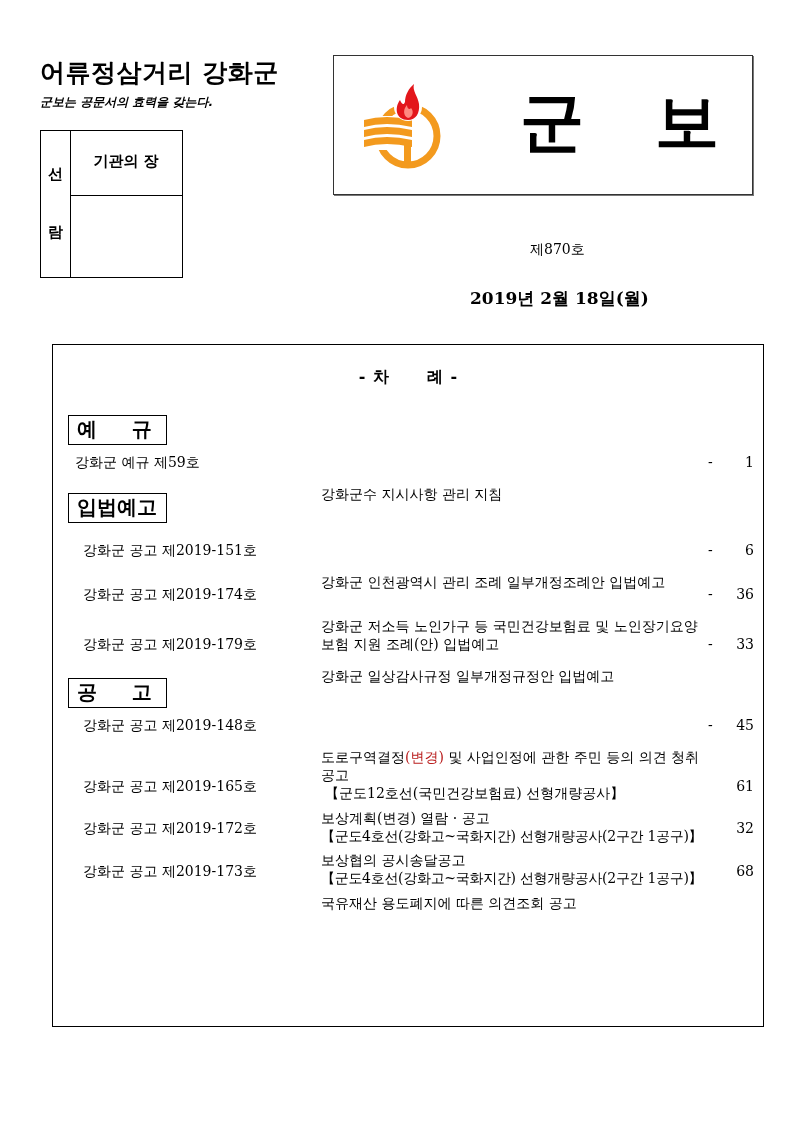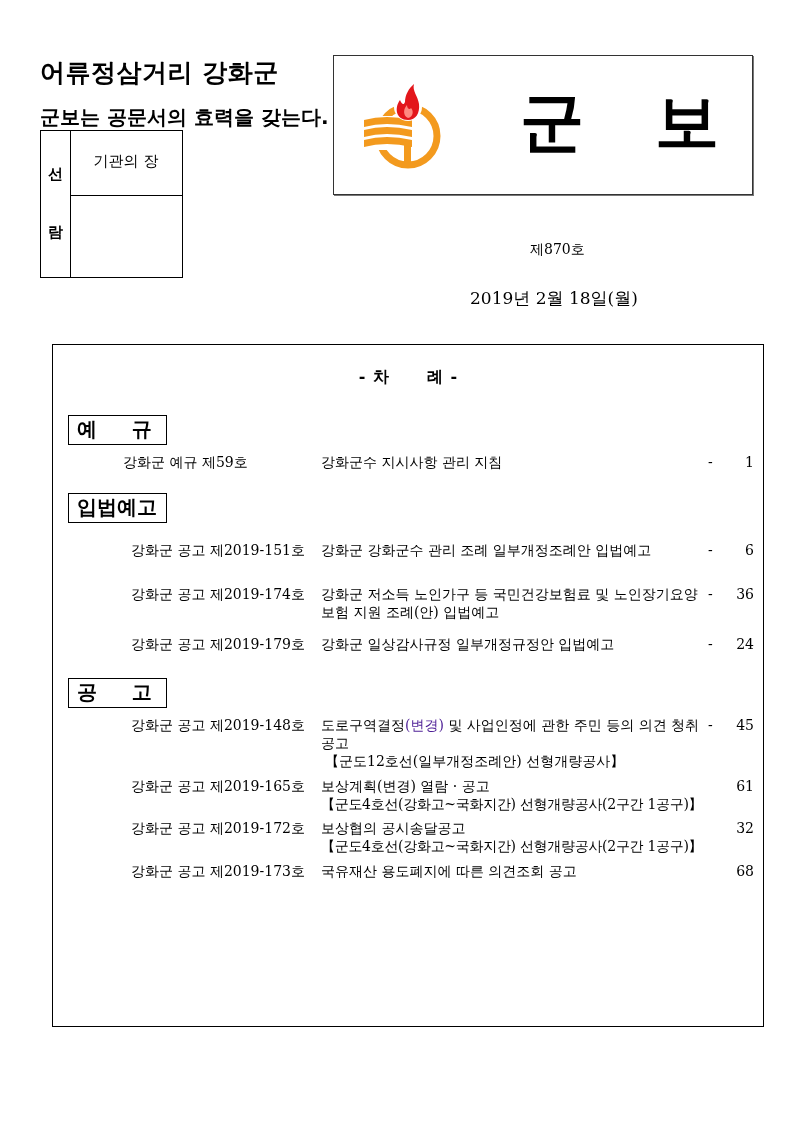--- a/index.html
+++ b/index.html
@@ -1,39 +1,39 @@
 <!DOCTYPE html>
 <html><head>
 <meta charset="utf-8">
 <style>
   html, body { margin:0; padding:0; background:#ffffff; }
   body { width:793px; height:1121px; position:relative; overflow:hidden; color:#000;
          font-family:"DejaVu Sans", sans-serif; }
   .org-name { position:absolute; left:40px; top:56px; font-size:25px; font-weight:bold; letter-spacing:0.5px; }
-  .org-sub { position:absolute; left:40px; top:104px; font-size:20px; font-weight:bold; }
+  .org-sub { position:absolute; left:40px; top:94px; font-size:12px; font-weight:bold;font-style:italic; }
   .circ-box { position:absolute; left:40px; top:130px; width:143px; height:148px; border:1.5px solid #000; box-sizing:border-box; }
   .circ-left { position:absolute; left:0; top:0; width:29px; height:100%; border-right:1.5px solid #000; }
   .circ-left span { position:absolute; left:0; width:29px; text-align:center; font-size:15px; font-weight:bold; }
-  .circ-top { position:absolute; left:29px; top:0; right:0; height:64px; border-bottom:1.5px solid #000; text-align:center; line-height:60px; font-size:15px; font-weight:normal; }
+  .circ-top { position:absolute; left:29px; top:0; right:0; height:64px; border-bottom:1.5px solid #000; text-align:center; line-height:60px; font-size:15px; font-weight:bold; }
   .mast { position:absolute; left:333px; top:55px; width:420px; height:140px; border:1.5px solid #333; box-sizing:border-box;
           box-shadow:1px 1px 0 #777; }
   .logo { position:absolute; left:22px; top:22px; width:92px; height:92px; }
   .mast-title { position:absolute; top:26px; font-size:64px; font-weight:bold; line-height:80px; }
   .issue-no { position:absolute; left:530px; top:241px; font-family:"DejaVu Serif", serif; font-size:14px; }
-  .issue-date { position:absolute; left:470px; top:287px; font-family:"DejaVu Serif", serif; font-size:17px; }
+  .issue-date { position:absolute; left:470px; top:287px; font-family:"DejaVu Serif", serif; font-size:17px;font-weight:bold; }
   .toc { position:absolute; left:52px; top:344px; width:712px; height:683px; border:1.5px solid #000; box-sizing:border-box; }
   .toc-title { position:absolute; left:0; width:100%; top:22px; text-align:center; font-size:16px; font-weight:bold; word-spacing:2px; }
   .sec { position:absolute; left:15px; height:30px; border:1.5px solid #000; box-sizing:border-box; font-size:20px; font-weight:bold; line-height:27px; padding:0 8px; }
   .row { position:absolute; left:0; width:100%; font-family:"DejaVu Serif", serif; font-size:14px; line-height:18px; }
-  .row .no { position:absolute; left:30px; white-space:nowrap;margin-left:48px; }
-  .row .title { position:absolute; left:268px; width:385px; }
+  .row .no { position:absolute; left:30px; white-space:nowrap; }
+  .row .title { position:absolute; left:268px; width:385px;margin-top:32px; }
   .row .dash { position:absolute; left:655px; }
   .row .page { position:absolute; right:9px; text-align:right; }
   .row .sub { display:block; font-size:14px; letter-spacing:-0.3px; white-space:nowrap; }
-  .red { color:#4c1d95; }
+  .red { color:#b91c1c; }
 </style>
 </head>
 <body>
 
 <div class="org-name">어류정삼거리 강화군</div>
 <div class="org-sub">군보는 공문서의 효력을 갖는다.</div>
 
 <div class="circ-box">
   <div class="circ-left">
     <span style="top:34px">선</span>
@@ -68,41 +68,41 @@
   <div class="row" style="top:108px">
     <span class="no" style="left:22px">강화군 예규 제59호</span>
     <span class="title">강화군수 지시사항 관리 지침</span>
     <span class="dash">-</span>
     <span class="page">1</span>
   </div>
 
   <div class="sec" style="top:148px; width:99px">입법예고</div>
   <div class="row" style="top:196px">
     <span class="no">강화군 공고 제2019-151호</span>
-    <span class="title">강화군 강화군수 관리 조례 일부개정조례안 입법예고</span>
+    <span class="title">강화군 인천광역시 관리 조례 일부개정조례안 입법예고</span>
     <span class="dash">-</span>
     <span class="page">6</span>
   </div>
   <div class="row" style="top:240px">
     <span class="no">강화군 공고 제2019-174호</span>
     <span class="title">강화군 저소득 노인가구 등 국민건강보험료 및 노인장기요양보험 지원 조례(안) 입법예고</span>
     <span class="dash">-</span>
     <span class="page">36</span>
   </div>
   <div class="row" style="top:290px">
     <span class="no">강화군 공고 제2019-179호</span>
     <span class="title">강화군 일상감사규정 일부개정규정안 입법예고</span>
     <span class="dash">-</span>
-    <span class="page">24</span>
+    <span class="page">33</span>
   </div>
 
   <div class="sec" style="top:333px; width:99px; white-space:pre">공     고</div>
   <div class="row" style="top:371px">
     <span class="no">강화군 공고 제2019-148호</span>
-    <span class="title"><span>도로구역결정</span><span class="red">(변경)</span><span> 및 사업인정에 관한 주민 등의 의견 청취 공고</span><span class="sub" style="padding-left:4px; font-size:14px; letter-spacing:0">【군도12호선(일부개정조례안) 선형개량공사】</span></span>
+    <span class="title"><span>도로구역결정</span><span class="red">(변경)</span><span> 및 사업인정에 관한 주민 등의 의견 청취 공고</span><span class="sub" style="padding-left:4px; font-size:14px; letter-spacing:0">【군도12호선(국민건강보험료) 선형개량공사】</span></span>
     <span class="dash">-</span>
     <span class="page">45</span>
   </div>
   <div class="row" style="top:432px">
     <span class="no">강화군 공고 제2019-165호</span>
     <span class="title"><span>보상계획(변경) 열람 · 공고</span><span class="sub">【군도4호선(강화고~국화지간) 선형개량공사(2구간 1공구)】</span></span>
     <span class="page">61</span>
   </div>
   <div class="row" style="top:474px">
     <span class="no">강화군 공고 제2019-172호</span>

